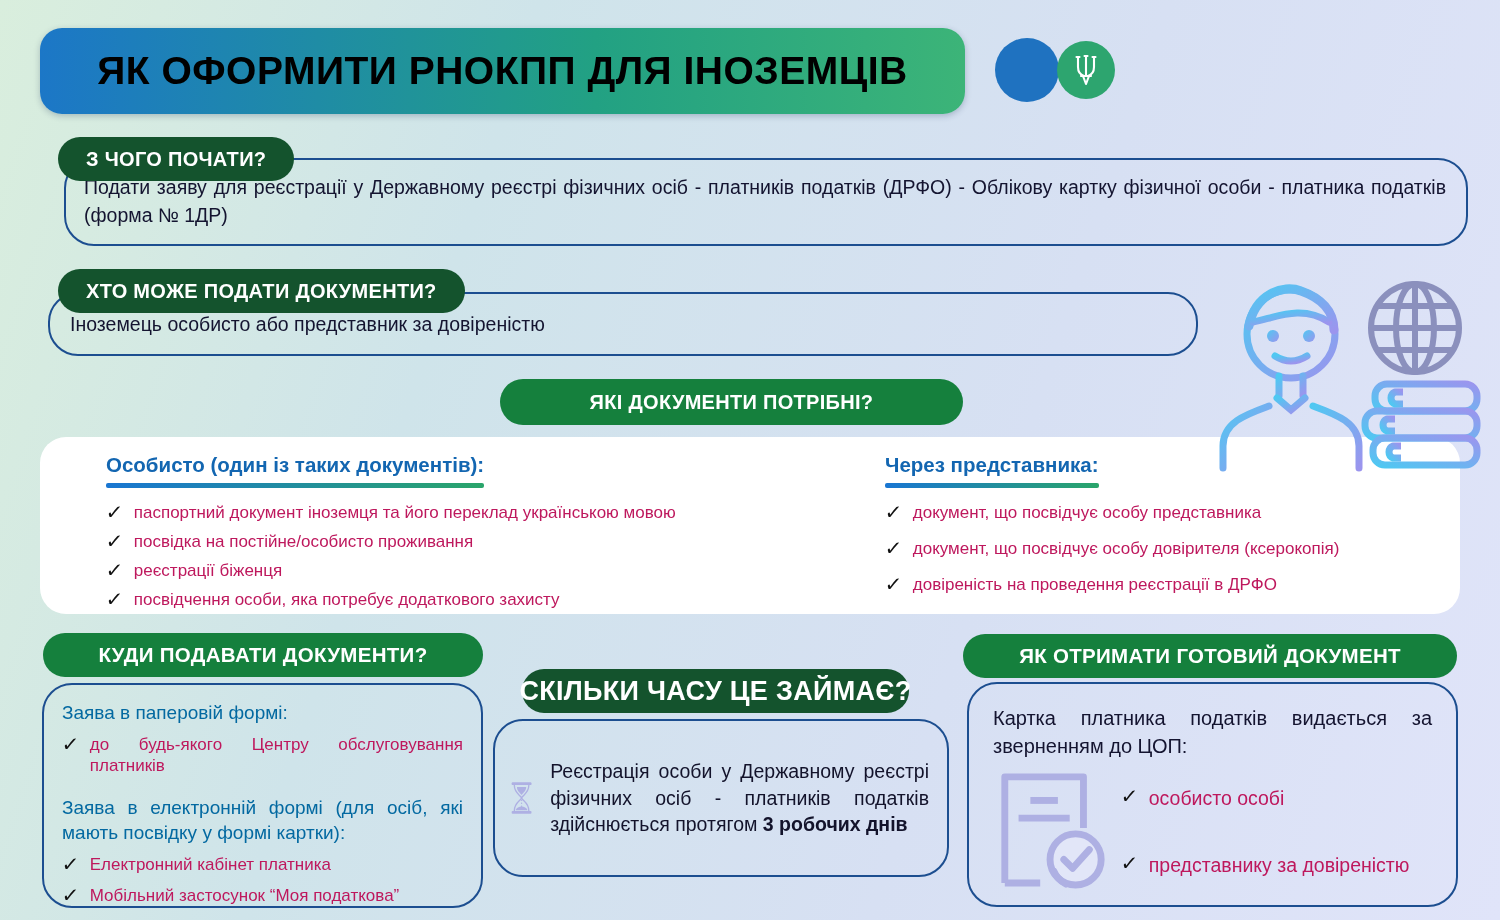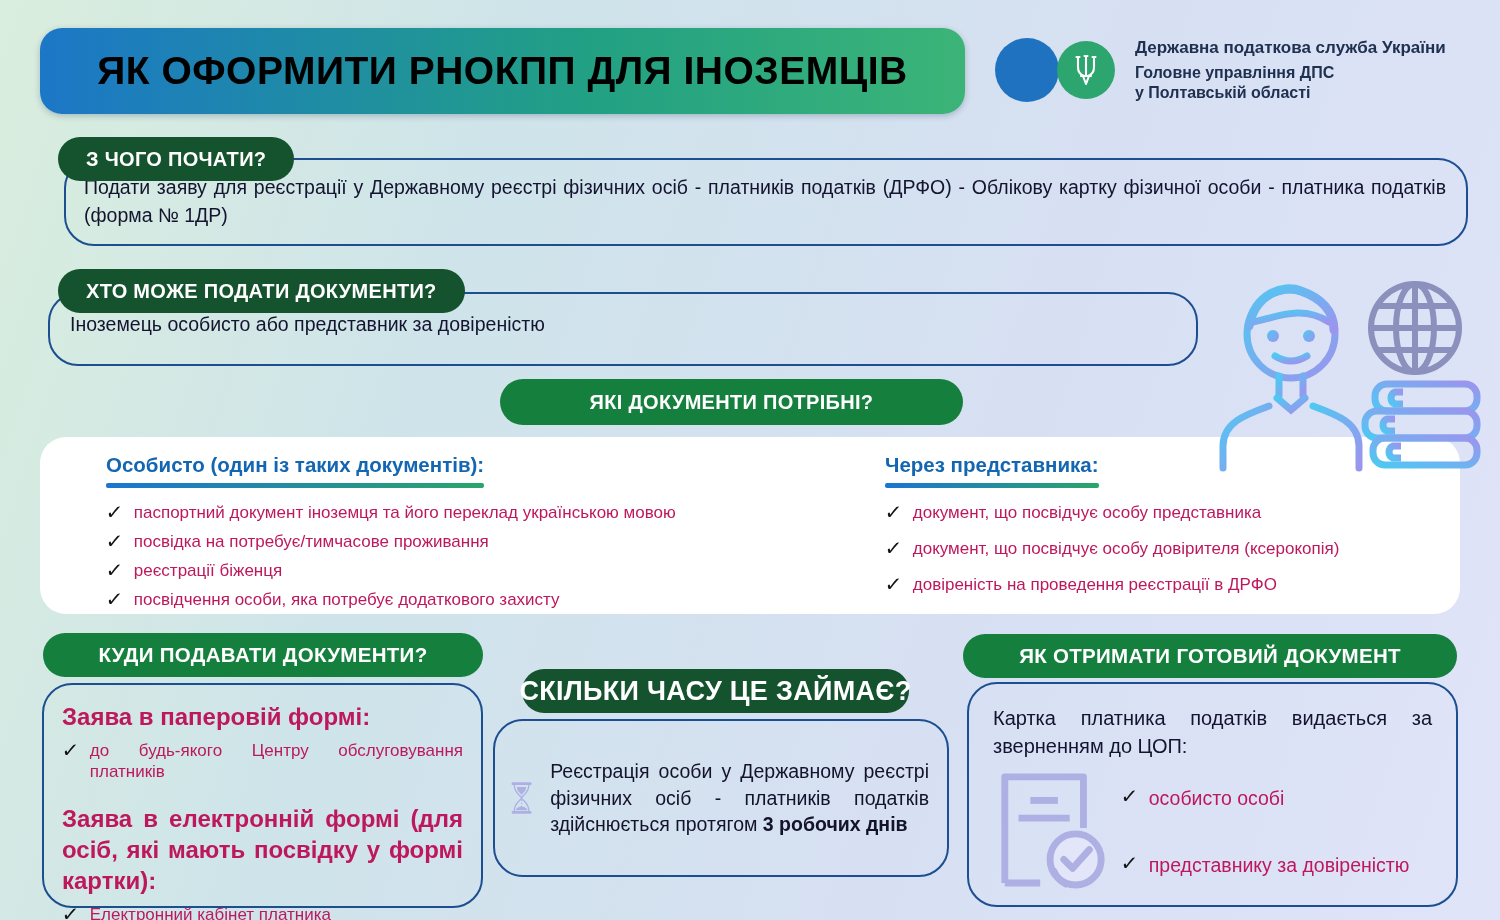--- a/index.html
+++ b/index.html
@@ -43,21 +43,21 @@
     position:absolute; border:2.5px solid #1c4e90; border-radius:30px; z-index:1;
   }
   .body-text{ font-size:19.5px; line-height:1.42; color:#141430; }
   .justify{ text-align:justify; }
 
   
   .start-pill{ left:58px; top:137px; height:44px; padding:0 28px; font-size:20px; }
   .start-box{ left:64px; top:158px; width:1404px; height:88px; padding:14px 20px 0 18px; }
   
   .who-pill{ left:58px; top:269px; height:44px; padding:0 28px; font-size:20px; }
-  .who-box{ left:48px; top:292px; width:1150px; height:74px; padding:17px 20px 0 20px; }
+  .who-box{ left:48px; top:292px; width:1150px; height:64px; padding:17px 20px 0 20px; }
 
   
   .docs-pill{ left:500px; top:379px; width:463px; height:46px; font-size:20px; }
 
   
   .white-box{
     position:absolute; left:40px; top:437px; width:1420px; height:177px;
     background:#fff; border-radius:26px; z-index:1;
   }
   .col{ position:absolute; top:16px; }
@@ -71,21 +71,21 @@
   .check-item{ display:flex; align-items:flex-start; gap:11px; }
   .check{ font-family:"DejaVu Sans",sans-serif; font-size:20px; line-height:1.05; color:#111;
     transform:skewX(-6deg); flex:0 0 auto; }
   .ci-text{ font-size:17px; line-height:1.25; color:#be185d; }
   .col.left .check-item{ margin-bottom:8px; }
   .col.right .check-item{ margin-bottom:15px; }
 
   
   .where-pill{ left:43px; top:633px; width:440px; height:44px; font-size:20.5px; }
   .where-box{ left:42px; top:683px; width:441px; height:225px; padding:16px 18px 0 18px; }
-  .sub-heading{ font-size:24px; font-weight:700; color:#be185d; line-height:1.3; }
+  .sub-heading{ font-size:19px; font-weight:400; color:#0369a1; line-height:1.3; }
   .where-box .check-item{ margin:8px 0 10px 0; }
   .where-box .ci-text{ font-size:17px; text-align:justify; }
   .where-box .sub-heading.second{ margin-top:20px; text-align:justify; }
 
   
   .time-pill{ left:522px; top:669px; width:387px; height:44px; font-size:27px;text-align:center; }
   .time-box{ left:493px; top:719px; width:456px; height:158px;
     display:flex; align-items:center; gap:18px; padding:0 18px 0 16px; }
   .time-text{ font-size:19.5px; line-height:1.38; text-align:justify; }
   .time-text b{ font-weight:800; }
@@ -118,25 +118,20 @@
           <path d="M5,4 v10 c0,5 3,8 6,9"></path>
           <path d="M21,4 v10 c0,5 -3,8 -6,9"></path>
           <path d="M13,3 v20"></path>
           <path d="M3.5,4 h3 M19.5,4 h3 M11.5,3 h3"></path>
           <path d="M8,23 h10"></path>
           <path d="M10,23 l3,8 l3,-8"></path>
         </g>
       </svg>
     </span>
   </div>
-  <div class="logo-text">
-    <div class="l1">Державна податкова служба України</div>
-    <div class="l2">Головне управління ДПС</div>
-    <div class="l3">у Полтавській області</div>
-  </div>
 </div>
 
 <div class="pill blue start-pill">
   <span>З ЧОГО ПОЧАТИ?</span>
 </div>
 <div class="obox start-box">
   <p class="body-text justify">Подати заяву для реєстрації у Державному реєстрі фізичних осіб - платників податків (ДРФО) - Облікову картку фізичної особи - платника податків (форма № 1ДР)</p>
 </div>
 
 <div class="pill blue who-pill">
@@ -205,21 +200,21 @@
       <div class="ht">Особисто (один із таких документів):</div>
       <div class="grad-underline"></div>
     </div>
     <div class="check-list">
       <div class="check-item">
         <span class="check">✓</span>
         <span class="ci-text">паспортний документ іноземця та його переклад українською мовою</span>
       </div>
       <div class="check-item">
         <span class="check">✓</span>
-        <span class="ci-text">посвідка на потребує/тимчасове проживання</span>
+        <span class="ci-text">посвідка на постійне/особисто проживання</span>
       </div>
       <div class="check-item">
         <span class="check">✓</span>
         <span class="ci-text">реєстрації біженця</span>
       </div>
       <div class="check-item">
         <span class="check">✓</span>
         <span class="ci-text">посвідчення особи, яка потребує додаткового захисту</span>
       </div>
     </div>

